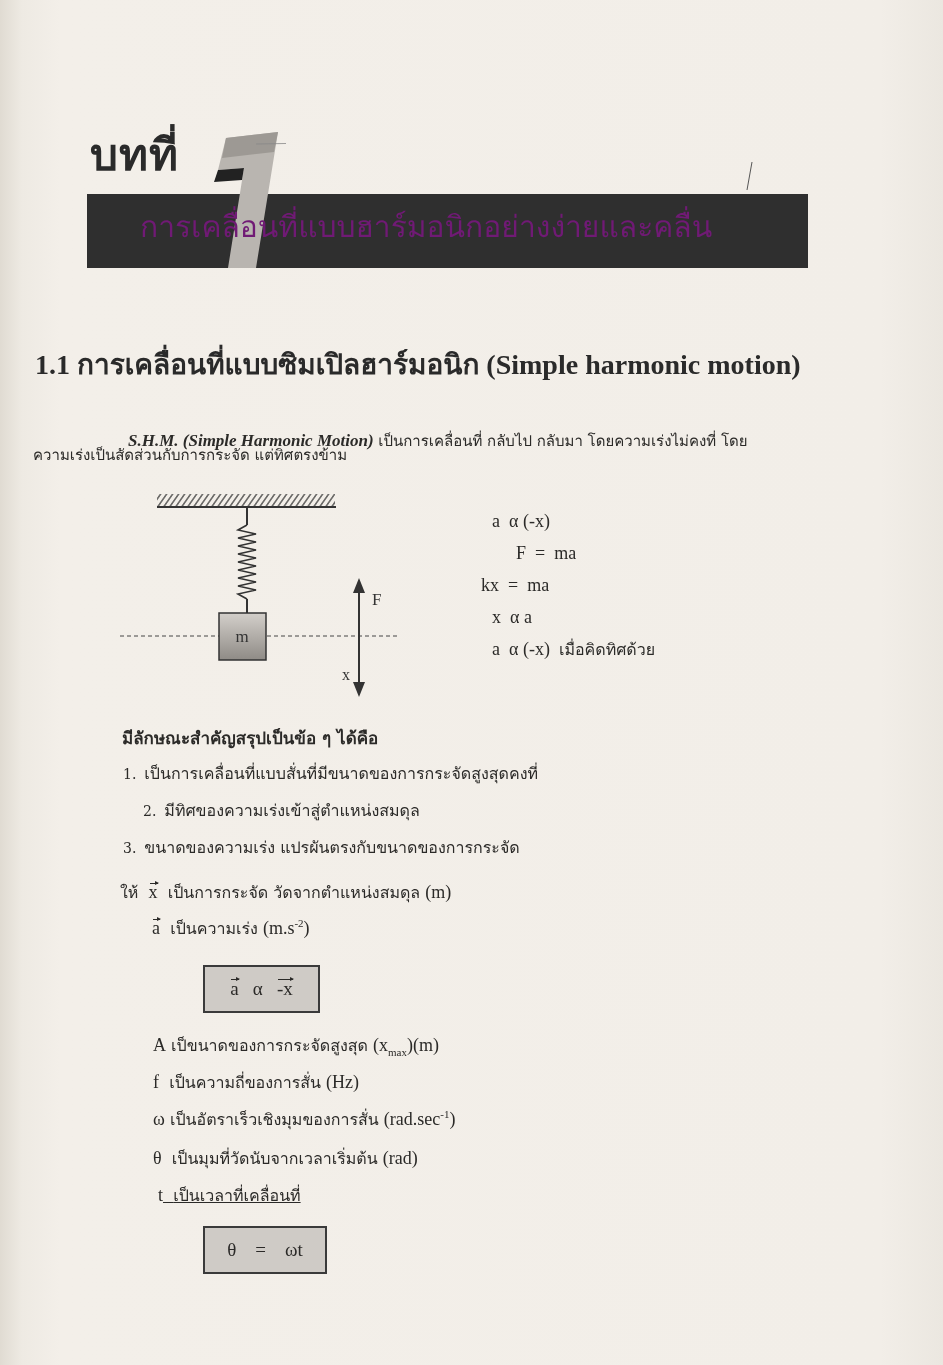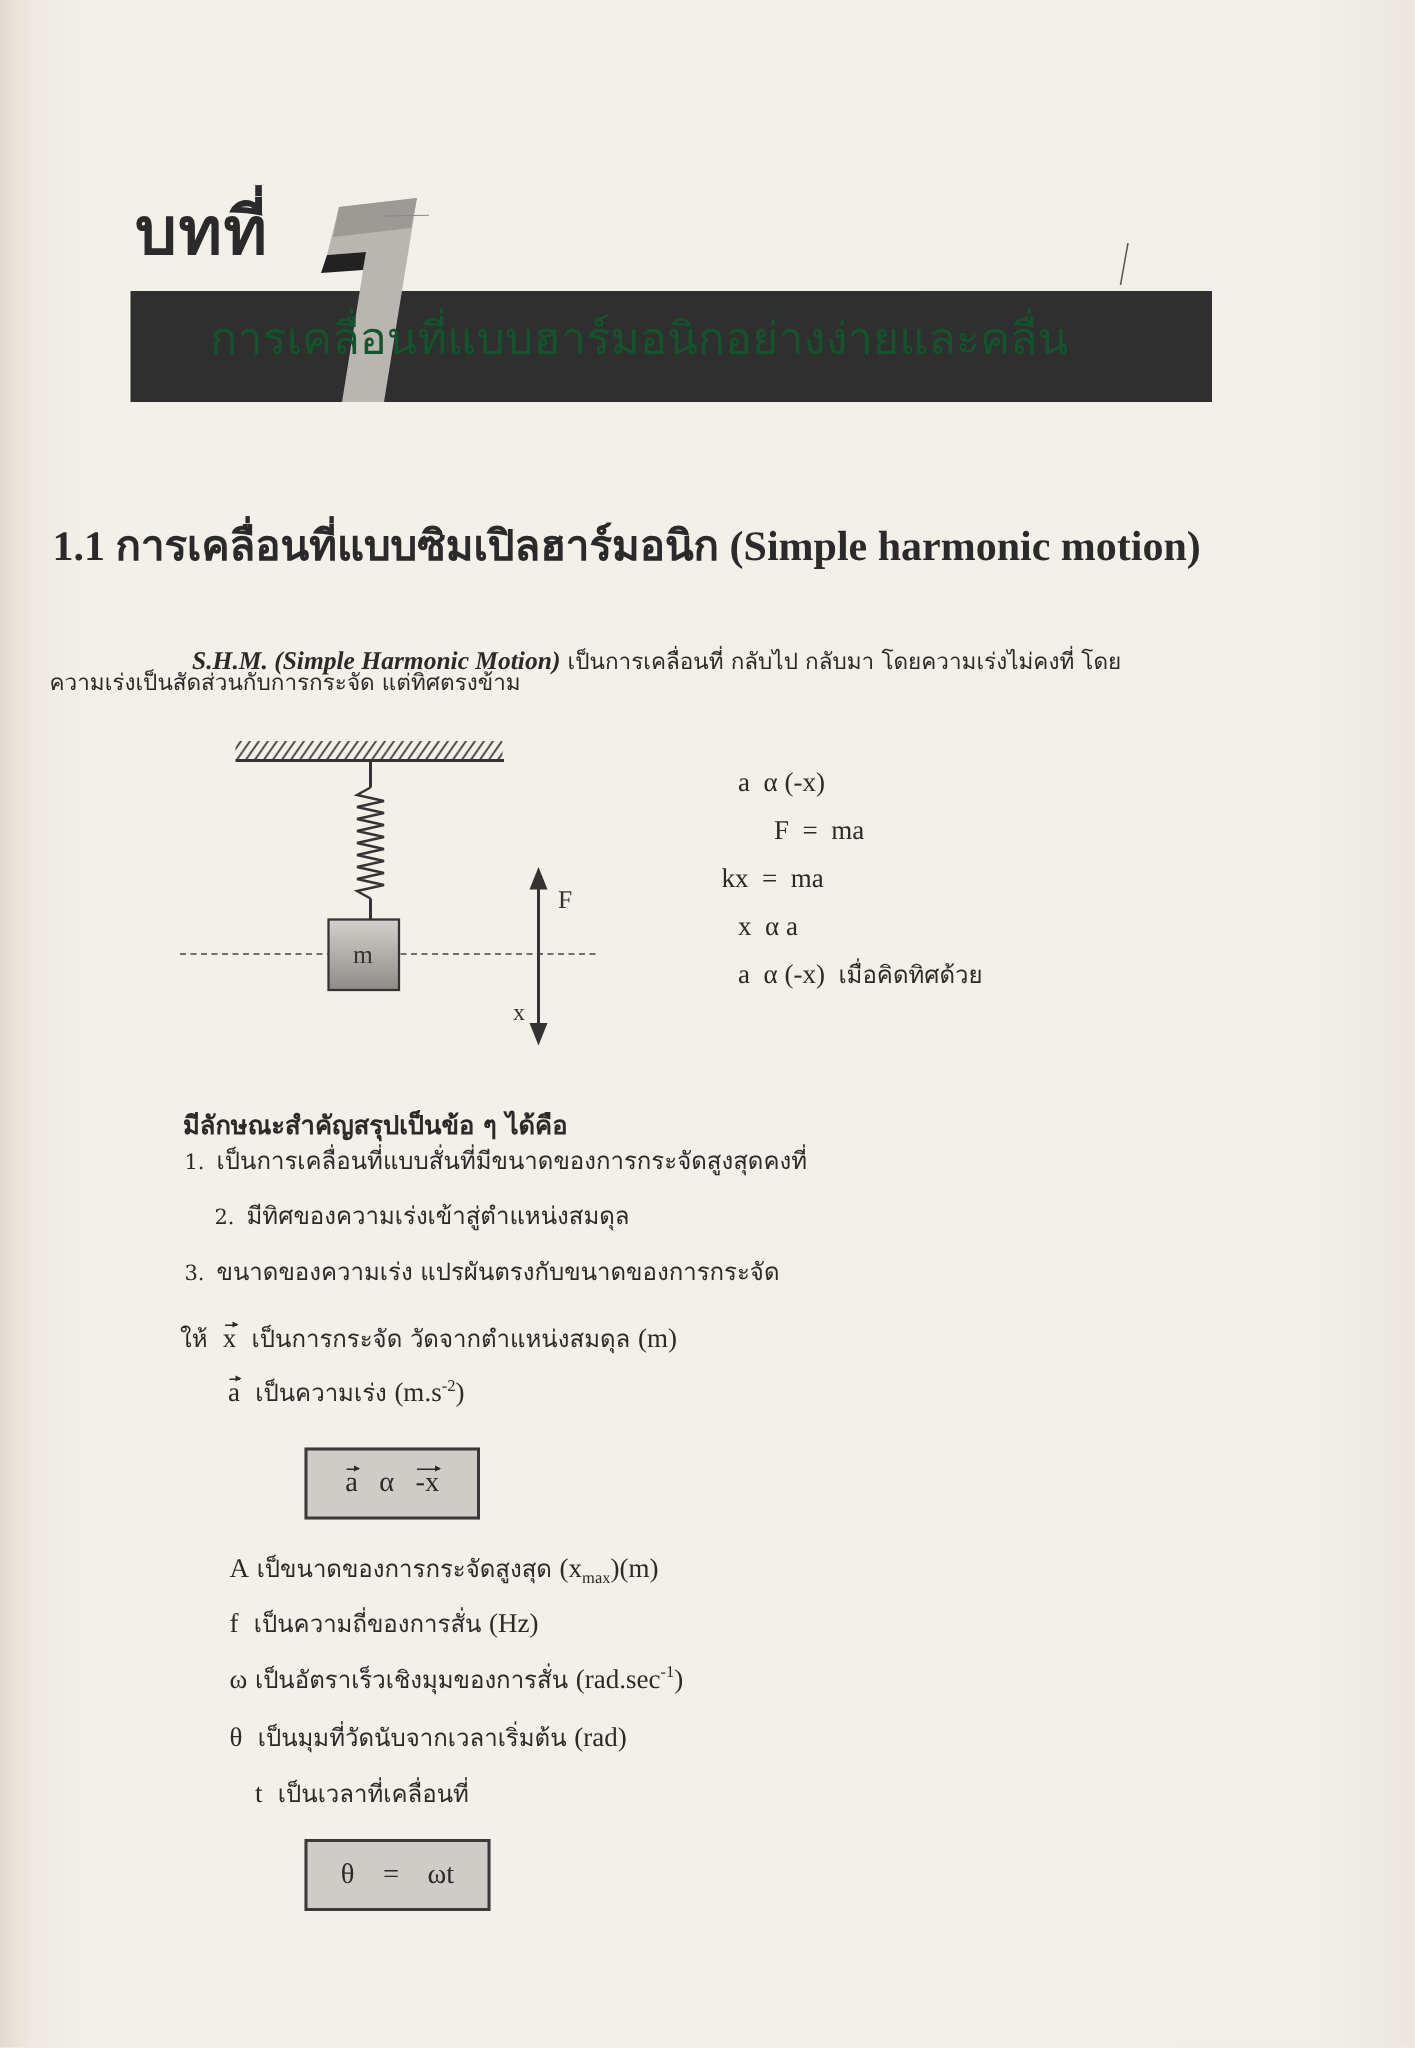--- a/index.html
+++ b/index.html
@@ -24,21 +24,21 @@
       line-height: 1;
     }
     .banner {
       left: 87px; top: 194px; width: 721px; height: 74px;
       background: #2f2f2f;
     }
     .big-one { left: 196px; top: 130px; width: 90px; height: 140px; }
     .banner-title {
       left: 140px; top: 212px;
       font-family: "DejaVu Sans", sans-serif;
-      font-size: 30px; color: #14532d; line-height: 1; white-space: nowrap; text-align: right;
+      font-size: 30px; color: #701a75; line-height: 1; white-space: nowrap; text-align: right;
     }
     .scratch { left: 745px; top: 162px; width: 8px; height: 28px; }
 
     
     .section-title {
       left: 35px; top: 350px;
       font-family: "Liberation Serif", serif; font-weight: bold;
       font-size: 28px; color: #2a2a2a; white-space: nowrap; line-height: 1.1; text-align: right;
     }
     .intro-line1 {
@@ -59,21 +59,21 @@
     
     .eq {
       font-family: "Liberation Serif", serif; font-size: 18px; white-space: nowrap;
       line-height: 1;
     }
     .eq .th { font-family: "DejaVu Sans", sans-serif; font-size: 16px; }
 
     
     .summary-head {
       left: 122px; top: 724px; font-family: "DejaVu Serif", serif; font-weight: bold;
-      font-size: 17px; white-space: nowrap; margin-top: 12px;
+      font-size: 17px; white-space: nowrap;
     }
     .list-item {
       left: 123px; font-family: "DejaVu Serif", serif; font-size: 16px; white-space: nowrap;
     }
     .list-item .num { font-size: 14px; margin-right: 8px; }
 
     .def {
       font-family: "DejaVu Serif", serif; font-size: 16px; white-space: nowrap;
     }
     .def .sym { font-family: "Liberation Serif", serif; font-size: 18px; display: inline-block; }
@@ -205,19 +205,19 @@
   <span class="latin">(Hz)</span>
 </div>
 <div class="abs def" style="left:153px; top:1107px;">
   <span class="sym">ω</span>&nbsp;<span>เป็นอัตราเร็วเชิงมุมของการสั่น</span>
   <span class="latin"><span>(rad.sec</span><sup>-1</sup><span>)</span></span>
 </div>
 <div class="abs def" style="left:153px; top:1146px;">
   <span class="sym">θ</span>&nbsp;&nbsp;<span>เป็นมุมที่วัดนับจากเวลาเริ่มต้น</span>
   <span class="latin">(rad)</span>
 </div>
-<div class="abs def" style="left:170px; top:1183px;">
+<div class="abs def" style="left:158px; top:1183px;text-decoration:underline;">
   <span class="sym">t</span>&nbsp;&nbsp;<span>เป็นเวลาที่เคลื่อนที่</span>
 </div>
 
 <div class="abs formula-box" style="left:203px; top:1226px; width:124px; height:48px;">
   <span>θ</span>&nbsp;&nbsp;&nbsp;&nbsp;<span>=</span>&nbsp;&nbsp;&nbsp;&nbsp;<span>ωt</span>
 </div>
 
 </body></html>

